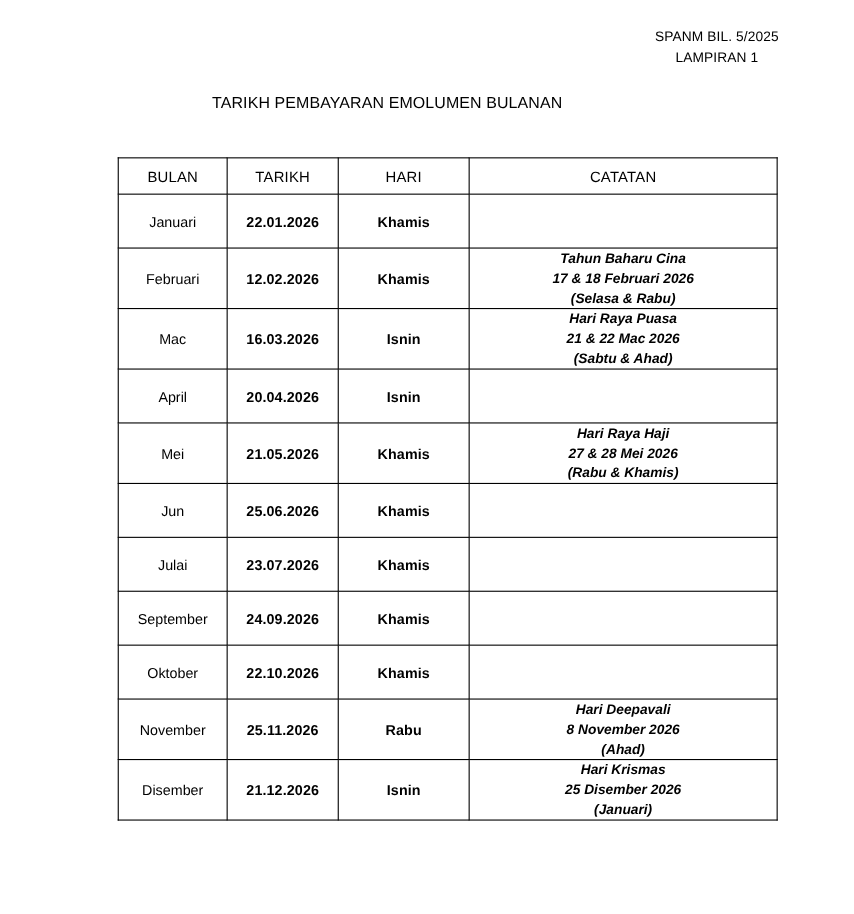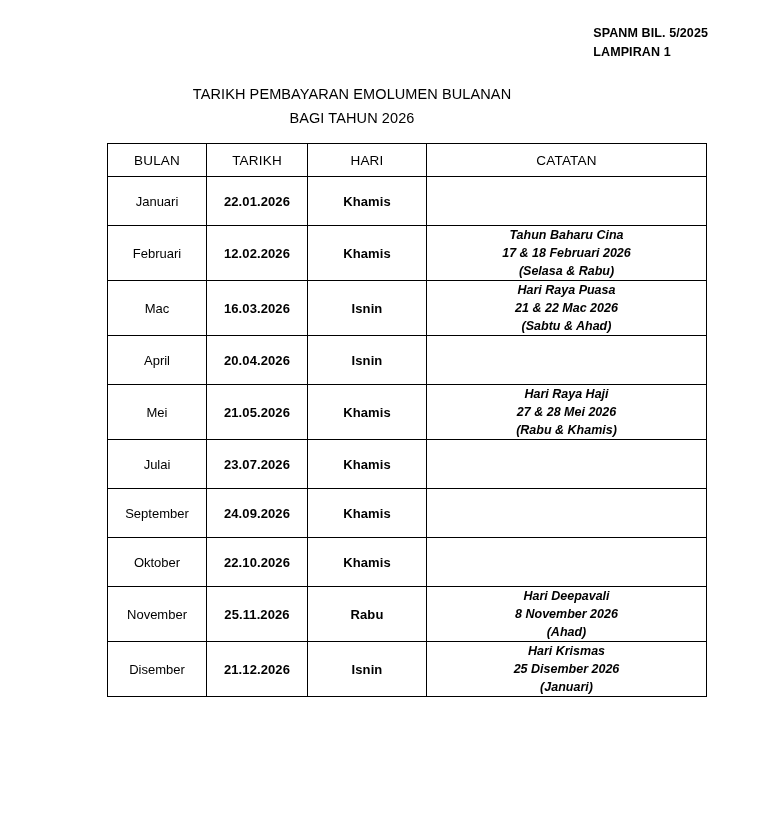--- a/index.html
+++ b/index.html
@@ -21,23 +21,23 @@
     height: 831px;
     position: relative;
     box-sizing: border-box;
   }
 
   
   .doc-ref {
     position: absolute;
     top: 24px;
     right: 68px;
-    text-align: left;
+    text-align: center;
     font-size: 12.5px;
-    font-weight: bold;
+    font-weight: normal;
     line-height: 19px;
     letter-spacing: 0.1px;
   }
 
   
   .doc-title {
     position: absolute;
     top: 82px;
     left: 0;
     width: 704px;
@@ -111,21 +111,20 @@
 
 <div class="page">
 
   <div class="doc-ref">
     <div>SPANM BIL. 5/2025</div>
     <div>LAMPIRAN 1</div>
   </div>
 
   <div class="doc-title">
     <div>TARIKH PEMBAYARAN EMOLUMEN BULANAN</div>
-    <div>BAGI TAHUN 2026</div>
   </div>
 
   <div class="table-wrap">
     <table class="schedule">
       <colgroup>
         <col class="c-month">
         <col class="c-date">
         <col class="c-day">
         <col class="c-note">
       </colgroup>
@@ -174,20 +173,26 @@
             <td class="month">Mei</td>
             <td class="date">21.05.2026</td>
             <td class="day">Khamis</td>
             <td class="note">
               <span class="nline">Hari Raya Haji</span>
               <span class="nline">27 &amp; 28 Mei 2026</span>
               <span class="nline">(Rabu &amp; Khamis)</span>
             </td>
           </tr>
           <tr class="r-plain">
+            <td class="month">Jun</td>
+            <td class="date">25.06.2026</td>
+            <td class="day">Khamis</td>
+            <td class="note"></td>
+          </tr>
+          <tr class="r-plain">
             <td class="month">Julai</td>
             <td class="date">23.07.2026</td>
             <td class="day">Khamis</td>
             <td class="note"></td>
           </tr>
           <tr class="r-plain">
             <td class="month">September</td>
             <td class="date">24.09.2026</td>
             <td class="day">Khamis</td>
             <td class="note"></td>

